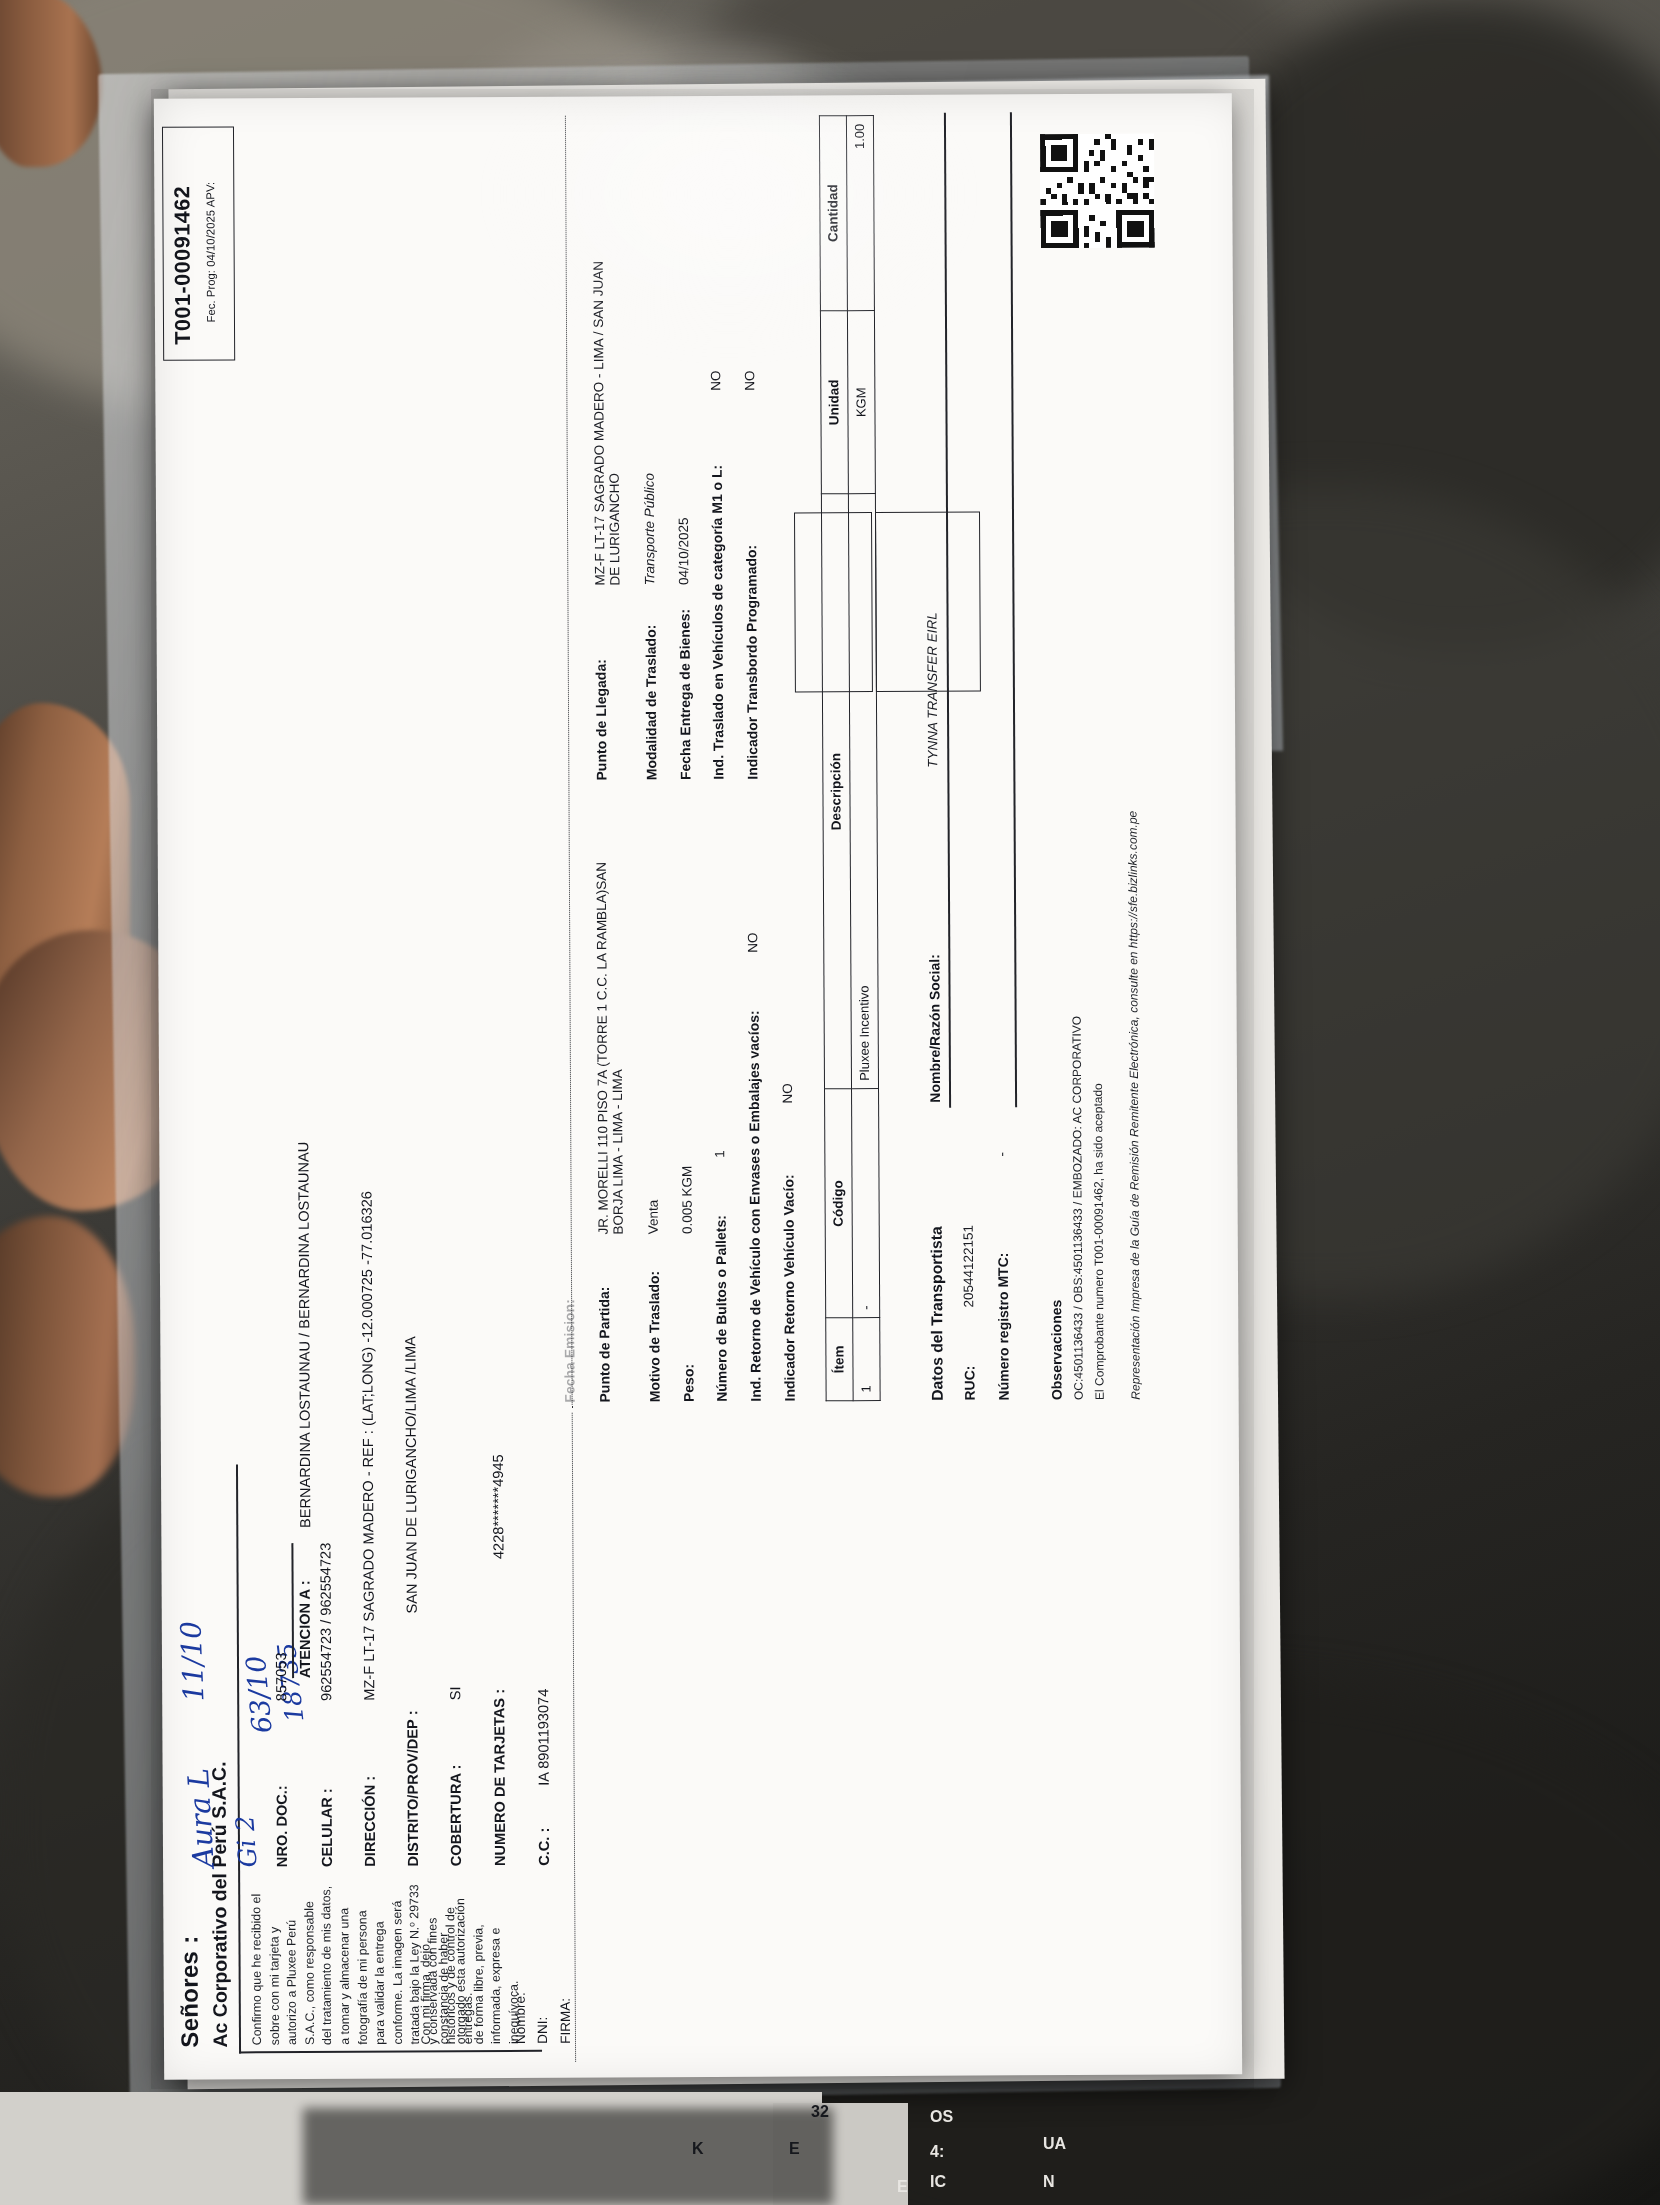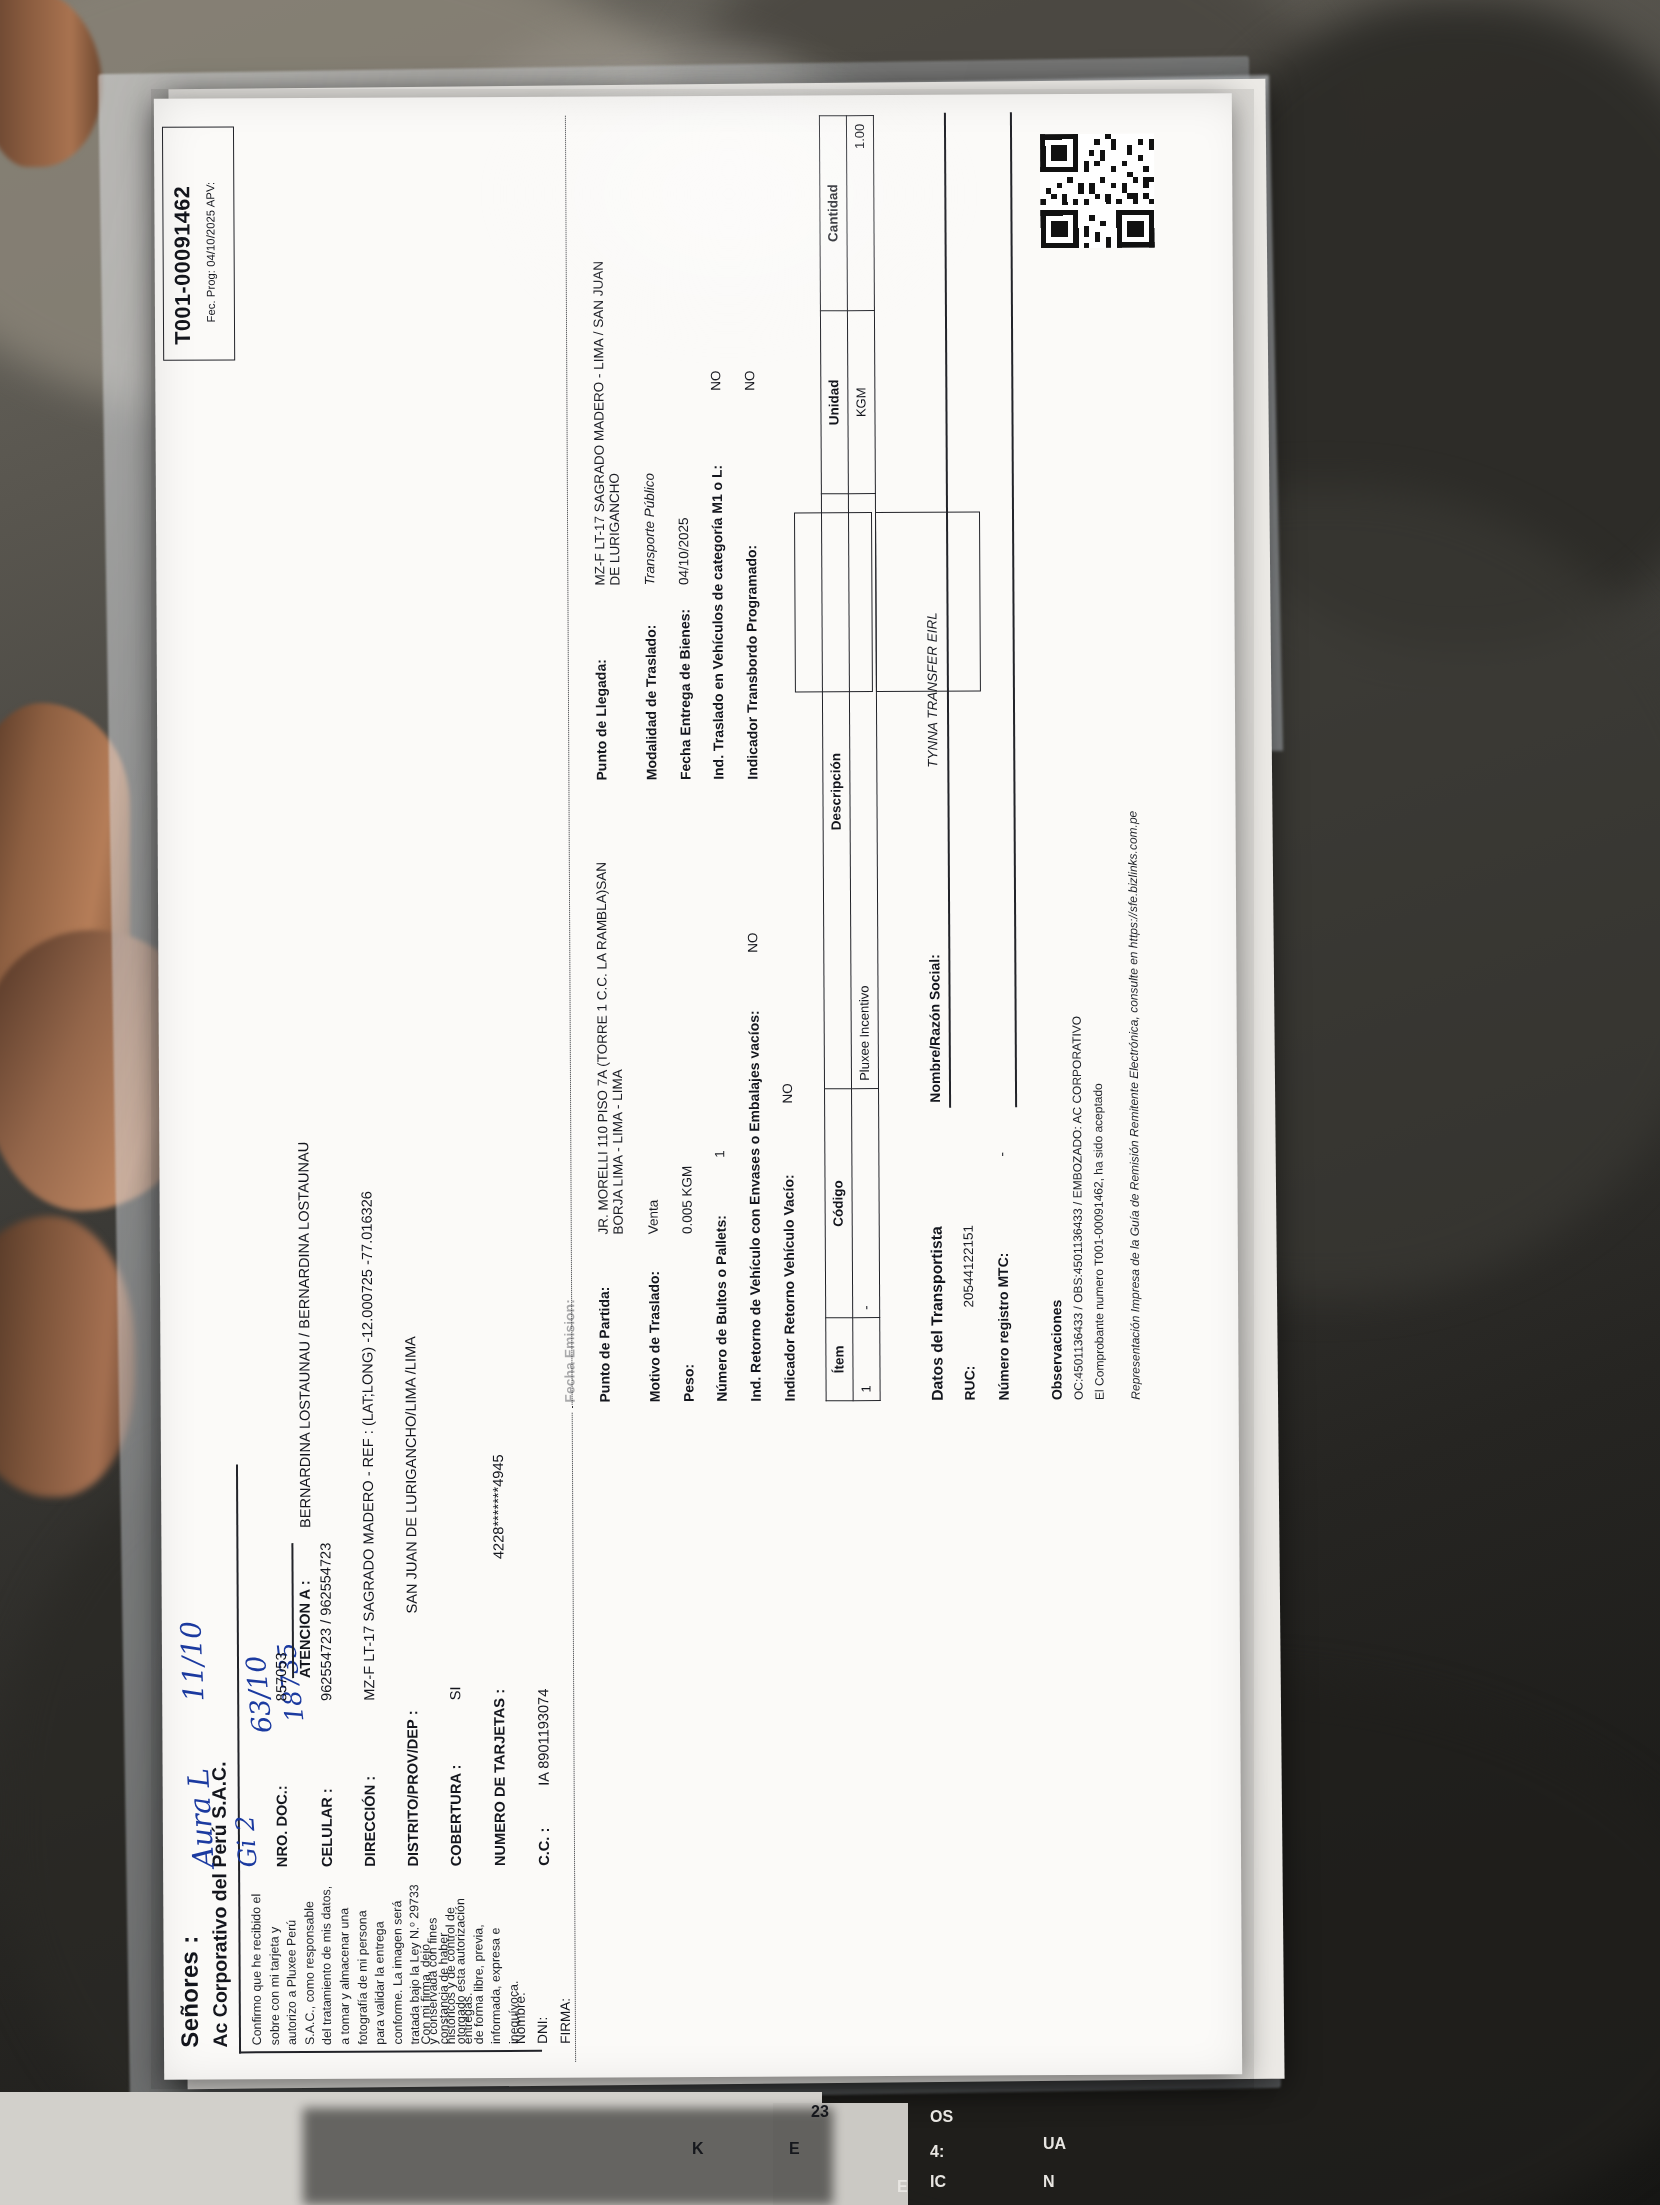--- a/index.html
+++ b/index.html
@@ -333,21 +333,21 @@
     </div>
   </div>
 
   <div class="glare"></div>
   <div class="edge-shadow"></div>
 
   <div class="strip" style="left:0px;top:2092px;width:822px;height:114px;background:#d2d0cb;"></div>
   <div class="strip" style="left:773px;top:2103px;width:135px;height:103px;background:#cbc9c4;"></div>
   <div class="strip" style="left:303px;top:2108px;width:530px;height:97px;background:#1d1d1b;filter:blur(5.4px);opacity:.6;"></div>
 
-  <div class="striptxt" style="left:811px;top:2103px;">23</div>
+  <div class="striptxt" style="left:811px;top:2103px;">32</div>
   <div class="striptxt" style="left:789px;top:2140px;">E</div>
   <div class="striptxt" style="left:692px;top:2140px;">K</div>
   <div class="striptxt" style="left:930px;top:2108px;color:#e8e6e2;">OS</div>
   <div class="striptxt" style="left:930px;top:2143px;color:#e8e6e2;">4:</div>
   <div class="striptxt" style="left:930px;top:2173px;color:#e8e6e2;">IC</div>
   <div class="striptxt" style="left:897px;top:2178px;color:#e8e6e2;">E</div>
   <div class="striptxt" style="left:1043px;top:2135px;color:#e8e6e2;">UA</div>
   <div class="striptxt" style="left:1043px;top:2173px;color:#e8e6e2;">N</div>
 
 </div>

